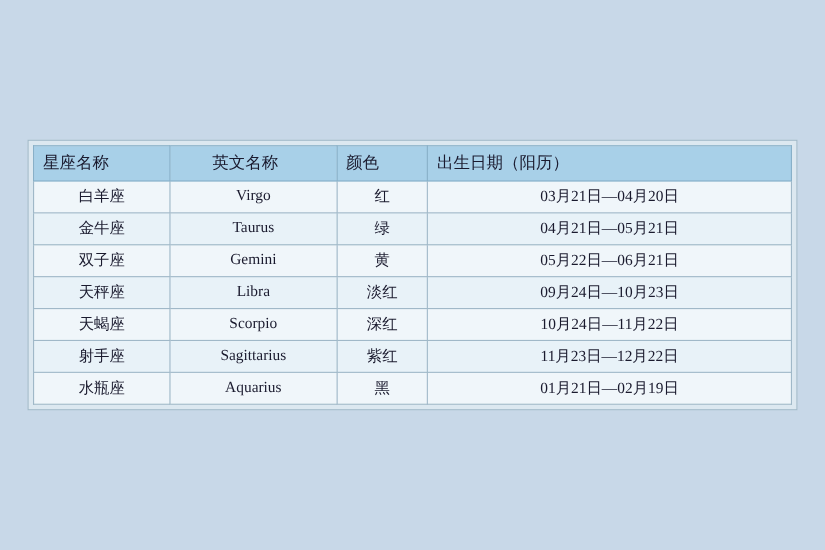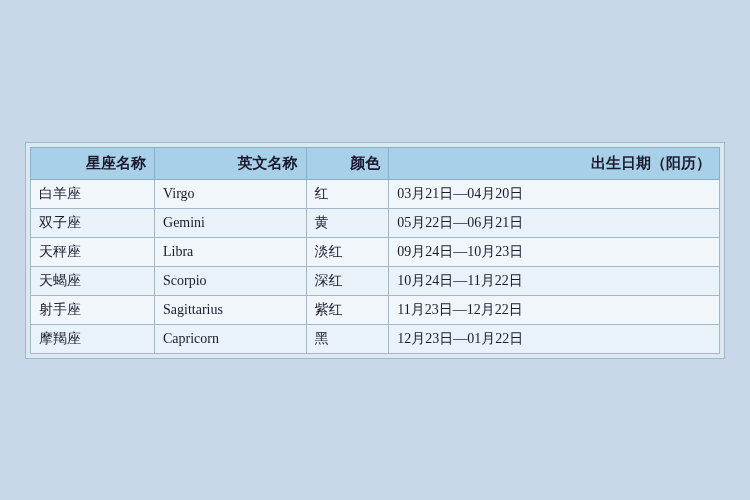--- a/index.html
+++ b/index.html
@@ -23,29 +23,29 @@
       width: 700px;
     }
     table {
       width: 100%;
       border-collapse: collapse;
     }
     th {
       background-color: #a8d0e8;
       border: 1px solid #88b0c8;
       padding: 6px 8px;
-      text-align: right;
+      text-align: left;
       font-size: 15px;
-      font-weight: bold;
+      font-weight: normal;
       color: #1a1a2e;
     }
     td {
       border: 1px solid #a0b8c8;
       padding: 5px 8px;
-      text-align: left;
+      text-align: center;
       font-size: 14px;
       color: #1a1a2e;
       background-color: #f0f6fa;
     }
     tr:nth-child(even) td {
       background-color: #e8f2f8;
     }
     .col-name { width: 18%; }
     .col-en { width: 22%; padding-left: 38px; }
     .col-color { width: 12%; }
@@ -65,20 +65,26 @@
       </tr>
     </thead>
     <tbody id="table-body">
     <tr>
           <td>白羊座</td>
           <td>Virgo</td>
           <td>红</td>
           <td>03月21日—04月20日</td>
         </tr>
         <tr>
+          <td>金牛座</td>
+          <td>Taurus</td>
+          <td>绿</td>
+          <td>04月21日—05月21日</td>
+        </tr>
+        <tr>
           <td>双子座</td>
           <td>Gemini</td>
           <td>黄</td>
           <td>05月22日—06月21日</td>
         </tr>
         <tr>
           <td>天秤座</td>
           <td>Libra</td>
           <td>淡红</td>
           <td>09月24日—10月23日</td>
@@ -89,20 +95,20 @@
           <td>深红</td>
           <td>10月24日—11月22日</td>
         </tr>
         <tr>
           <td>射手座</td>
           <td>Sagittarius</td>
           <td>紫红</td>
           <td>11月23日—12月22日</td>
         </tr>
         <tr>
-          <td>摩羯座</td>
-          <td>Capricorn</td>
+          <td>水瓶座</td>
+          <td>Aquarius</td>
           <td>黑</td>
-          <td>12月23日—01月22日</td>
+          <td>01月21日—02月19日</td>
         </tr>
       </tbody>
   </table>
 </div>
 
 </body></html>

